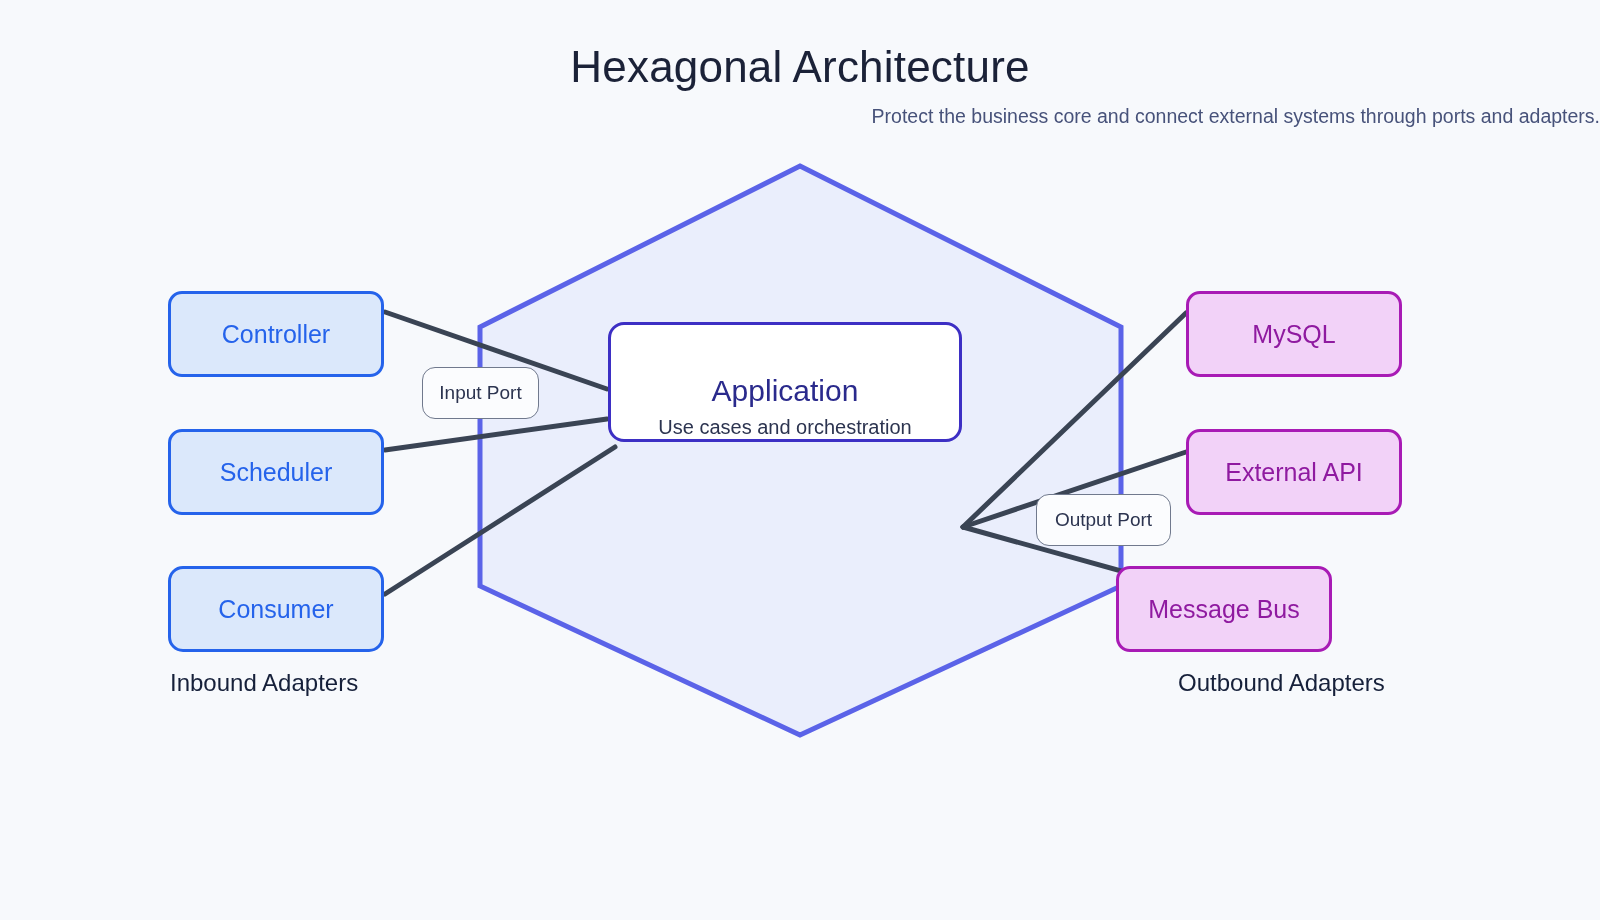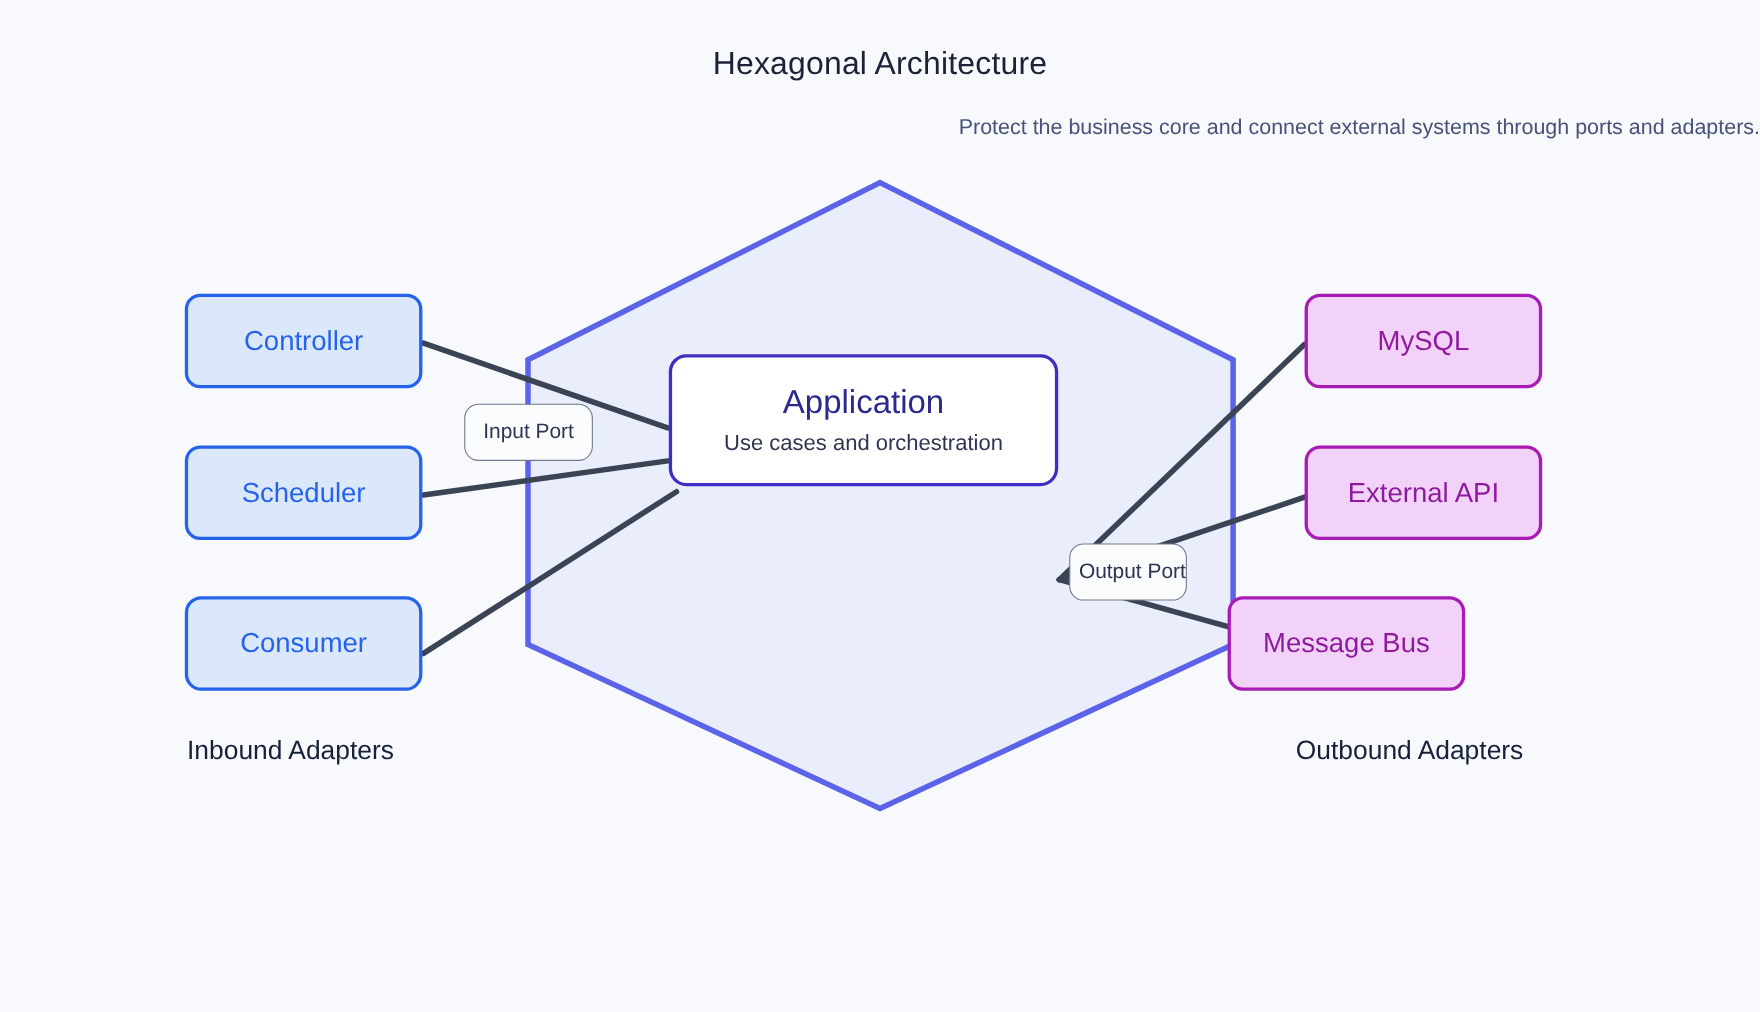--- a/index.html
+++ b/index.html
@@ -30,21 +30,21 @@
   }
   svg.layer.edges { z-index: 2; }
 
   
   #title {
     position: absolute;
     left: 0;
     top: 42px;
     width: 1600px;
     text-align: center;
-    font-size: 29px;
+    font-size: 44px;
     color: #1b2238;
     letter-spacing: 0.2px;
     z-index: 6;
   }
   #subtitle {
     position: absolute;
     left: 0;
     top: 105px;
     width: 1600px;
     text-align: right;
@@ -76,20 +76,21 @@
 
   
   .node {
     position: absolute;
     box-sizing: border-box;
     display: flex;
     align-items: center;
     justify-content: center;
     border-radius: 14px;
     z-index: 4;
+    margin-top: 24px;
   }
   .node-label { line-height: 1; }
 
   .adapter-in {
     width: 216px;
     height: 86px;
     background: #dbe8fb;
     border: 3px solid #2563eb;
   }
   .adapter-in .node-label {
@@ -115,21 +116,21 @@
   #node-external-api { left: 1186px; top: 405px; }
   #node-message-bus  { left: 1116px; top: 542px; }
 
   
   .core {
     position: absolute;
     box-sizing: border-box;
     display: flex;
     flex-direction: column;
     align-items: center;
-    justify-content: center;
+    justify-content: flex-end;
     background: #ffffff;
     border: 3px solid #3d2fc4;
     border-radius: 16px;
     z-index: 4;
   }
   .core-title {
     font-size: 30px;
     color: #2a2a8c;
     line-height: 1.15;
   }
@@ -151,21 +152,21 @@
     justify-content: center;
     background: #fbfcfe;
     border: 1.6px solid #70798d;
     border-radius: 13px;
     font-size: 19px;
     color: #2c3450;
     white-space: nowrap;
     z-index: 5;
   }
   #badge-input-port  { left: 422px;  top: 367px; width: 117px; height: 52px; }
-  #badge-output-port { left: 972px; top: 494px; width: 107px; height: 52px; justify-content: flex-end; }
+  #badge-output-port { left: 1036px; top: 494px; width: 135px; height: 52px; }
 </style>
 </head>
 <body>
 
 <div id="stage">
 
   <div id="title">Hexagonal Architecture</div>
   <div id="subtitle">Protect the business core and connect external systems through ports and adapters.</div>
 
   <svg class="layer" viewBox="0 0 1600 920">

